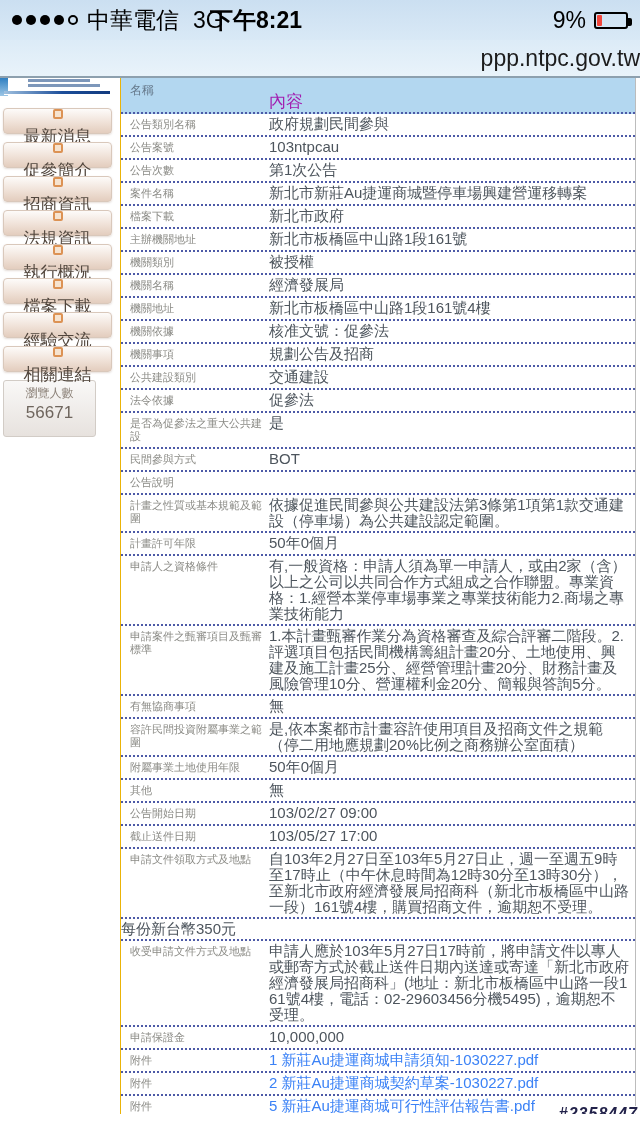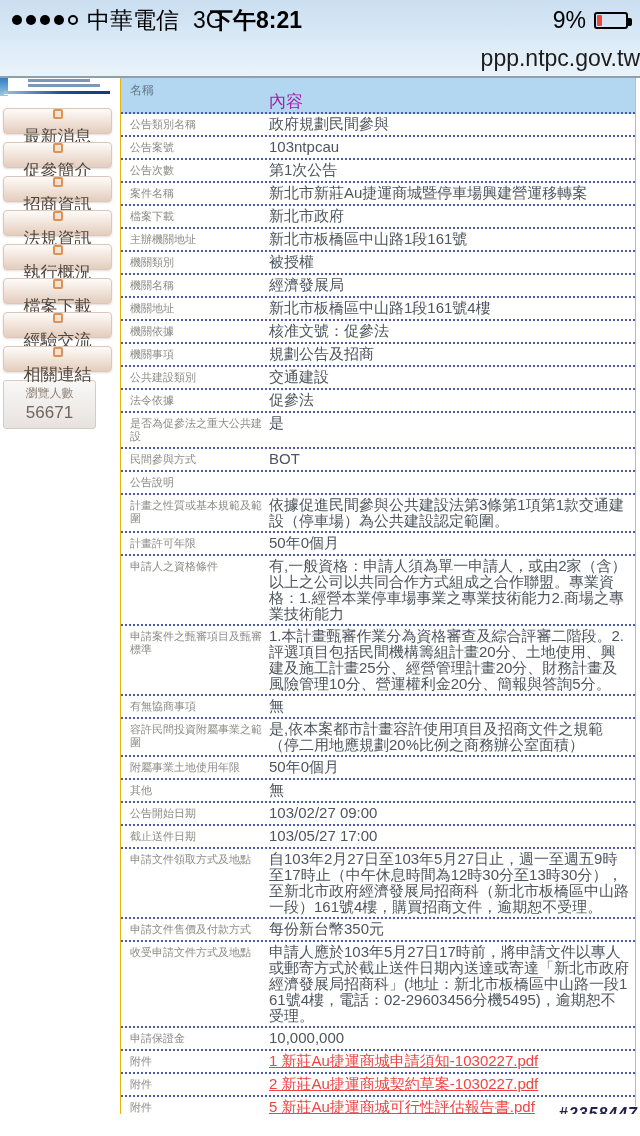--- a/index.html
+++ b/index.html
@@ -45,21 +45,21 @@
   .nav { display:flex; flex-direction:column; gap:8px; padding:4px 2px 0 3px; }
   .nav-btn {
     height:26px; display:flex; align-items:center; gap:6px; padding:0 6px;
     background:linear-gradient(#fdfbf9,#f0e2d8 55%,#e3cdbe);
     border:1px solid #d9c8bb; border-radius:4px;
     box-shadow:0 1px 2px rgba(150,120,100,.25);
     font-size:17px; color:#51463d; cursor:pointer;flex-direction:column;
   }
   .bullet { width:10px; height:10px; background:#f6e3cf; border:2px solid #dc9254; border-radius:2px; flex:0 0 auto; }
   .visitor-box {
-    margin:8px 18px 0 3px; padding:4px 0 5px;
+    margin:8px 18px 0 3px; padding:4px 0 13px;
     background:linear-gradient(#f9f8f7,#e7e2de);
     border:1px solid #d2ccc6; border-radius:3px; text-align:center;
   }
   .visitor-label { font-size:12px; color:#8d837a; }
   .visitor-count { font-size:17px; color:#6e655d; margin-top:1px; }
 
   
   .content {
     flex:1; margin:0 4px 0 6px;
     border-left:1px solid #eab308; border-right:1px solid #bcbcbc;
@@ -71,21 +71,21 @@
   .trow { display:flex; border-bottom:2px dotted #4d5aa7; }
   .tlabel {
     flex:0 0 148px; padding:4px 4px 4px 9px;
     font-size:11px; line-height:13px; color:#8b8b86;
   }
   .tvalue {
     flex:1; padding:2px 6px 2px 0;
     font-size:15px; line-height:16px; color:#4d555d;
     word-break:break-all; text-decoration:none; display:block;
   }
-  .tvalue.link { color:#ef4444;text-decoration:underline; }
+  .tvalue.link { color:#3b82f6; }
 
   .watermark {
     position:absolute; right:2px; bottom:11px; z-index:5;
     font-size:16px; font-weight:bold; font-style:italic; letter-spacing:1px;
     color:#22224a;
     text-shadow:-1px -1px 0 #fff, 1px -1px 0 #fff, -1px 1px 0 #fff, 1px 1px 0 #fff;
   }
 </style>
 </head>
 <body>
@@ -272,21 +272,20 @@
           </div>
           <div class="trow">
             <div class="tlabel">截止送件日期</div>
             <div class="tvalue">103/05/27 17:00</div>
           </div>
           <div class="trow">
             <div class="tlabel">申請文件領取方式及地點</div>
             <div class="tvalue">自103年2月27日至103年5月27日止，週一至週五9時至17時止（中午休息時間為12時30分至13時30分），至新北市政府經濟發展局招商科（新北市板橋區中山路一段）161號4樓，購買招商文件，逾期恕不受理。</div>
           </div>
           <div class="trow">
-            <div class="tlabel">申請文件售價及付款方式</div>
             <div class="tvalue">每份新台幣350元</div>
           </div>
           <div class="trow">
             <div class="tlabel">收受申請文件方式及地點</div>
             <div class="tvalue">申請人應於103年5月27日17時前，將申請文件以專人或郵寄方式於截止送件日期內送達或寄達「新北市政府經濟發展局招商科」(地址：新北市板橋區中山路一段161號4樓，電話：02-29603456分機5495)，逾期恕不受理。</div>
           </div>
           <div class="trow">
             <div class="tlabel">申請保證金</div>
             <div class="tvalue">10,000,000</div>
           </div>

